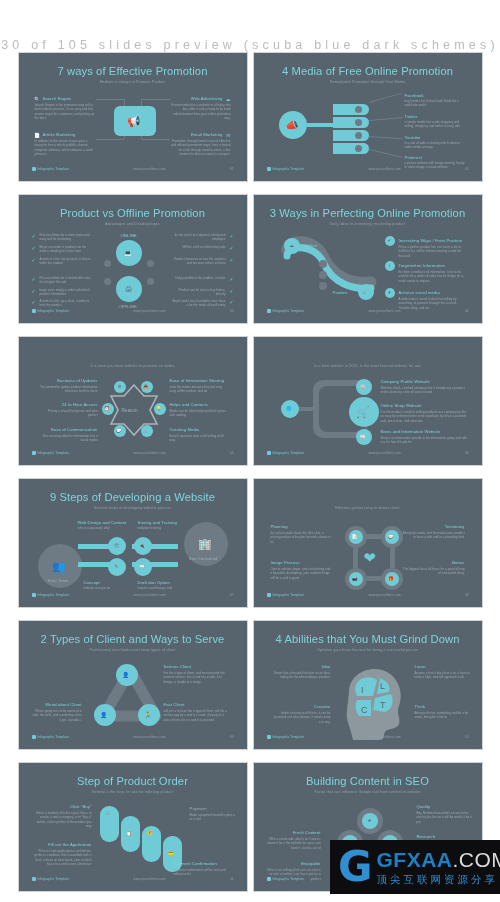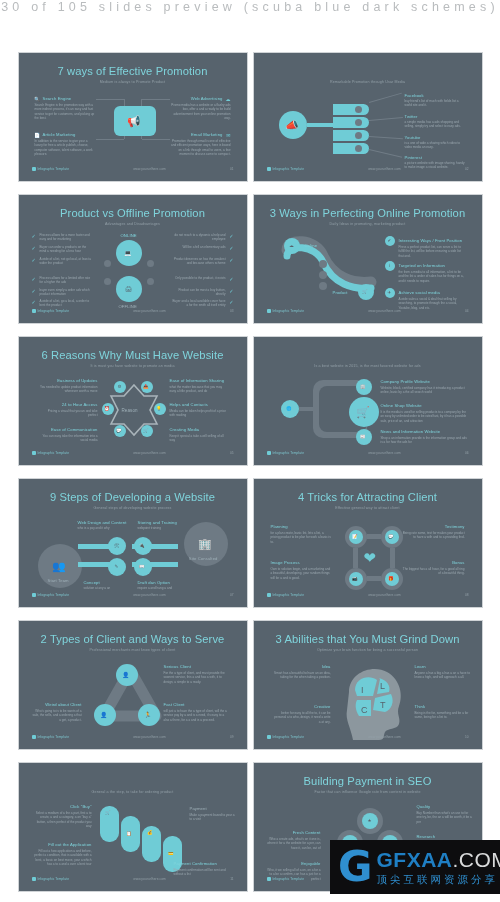--- a/index.html
+++ b/index.html
@@ -7,21 +7,21 @@
   html, body {
     width: 500px; height: 902px;
     background: #ffffff;
     font-family: "Liberation Sans", sans-serif;
     overflow: hidden;
   }
   #page { width: 500px; height: 902px; position: relative; background: #ffffff; }
 
   .page-header {
     height: 52px;
-    display: flex; align-items: flex-start; justify-content: center;
+    display: flex; align-items: flex-end; justify-content: center;
     background: #ffffff;
   }
   .page-header-title {
     font-size: 12.5px;
     letter-spacing: 4.2px;
     color: #b9bcbe;
     font-weight: 400;
     white-space: nowrap;
     font-family: "Liberation Sans", sans-serif;
   }
@@ -192,20 +192,21 @@
               <span class="s-foot-txt">Infographic Template</span>
             </span>
           <span class="s-foot-url">www.yoururlhere.com</span>
           <span class="s-foot-num">01</span>
         </div>
       </div>
     </div>
 
     <div class="slide">
       <div class="slide-inner">
+        <div class="s-title">4 Media of Free Online Promotion</div>
         <div class="s-sub">Remarkable Promotion through  Usar Media</div>
 
         <div class="circ" style="left:22px;top:55px;width:28px;height:28px;">
             <span class="ico lg">📣</span>
           </div>
 
         <div class="bar" style="left:50px;top:67px;width:28px;height:4px;"></div>
 
         <div class="bar" style="left:76px;top:48px;width:36px;height:11px;border-radius:0 6px 6px 0;"></div>
         <div class="bar" style="left:76px;top:61px;width:36px;height:11px;border-radius:0 6px 6px 0;"></div>
@@ -350,21 +351,20 @@
               <span class="s-foot-txt">Infographic Template</span>
             </span>
           <span class="s-foot-url">www.yoururlhere.com</span>
           <span class="s-foot-num">04</span>
         </div>
       </div>
     </div>
 
     <div class="slide">
       <div class="slide-inner">
-        <div class="s-title">6 Reasons Why Must Have Website</div>
         <div class="s-sub">It is must you have website to promote an media</div>
 
         <svg style="position:absolute;left:86px;top:42px;" width="52" height="56" viewBox="0 0 52 56">
           <path d="M26 3 L36 14 L49 14 L42 28 L49 42 L36 42 L26 53 L16 42 L3 42 L10 28 L3 14 L16 14 Z" fill="none" stroke="#a9b4ba" stroke-width="1.6"></path>
         </svg>
         <div class="lbl dim" style="left:100px;top:68px;font-size:4.5px;">Reason</div>
 
         <div class="circ" style="left:92px;top:41px;width:12px;height:12px;">
             <span class="ico sm">⚙</span>
           </div>
@@ -501,21 +501,20 @@
               <span class="s-foot-txt">Infographic Template</span>
             </span>
           <span class="s-foot-url">www.yoururlhere.com</span>
           <span class="s-foot-num">07</span>
         </div>
       </div>
     </div>
 
     <div class="slide">
       <div class="slide-inner">
-        <div class="s-title">4 Tricks for Attracting Client</div>
         <div class="s-sub">Effective general way to attract client</div>
 
         <div class="circ gray" style="left:88px;top:44px;width:22px;height:22px;">
             <div class="circ" style="width:14px;height:14px;position:relative;">
               <span class="ico sm">📝</span>
             </div>
           </div>
         <div class="circ gray" style="left:124px;top:44px;width:22px;height:22px;">
             <div class="circ" style="width:14px;height:14px;position:relative;">
               <span class="ico sm">💬</span>
@@ -594,21 +593,21 @@
               <span class="s-foot-txt">Infographic Template</span>
             </span>
           <span class="s-foot-url">www.yoururlhere.com</span>
           <span class="s-foot-num">09</span>
         </div>
       </div>
     </div>
 
     <div class="slide">
       <div class="slide-inner">
-        <div class="s-title">3 Abilities that You Must Grind Down</div>
+        <div class="s-title">4 Abilities that You Must Grind Down</div>
         <div class="s-sub">Optimize your brain function for being a successful person</div>
 
         <svg style="position:absolute;left:82px;top:38px;" width="72" height="78" viewBox="0 0 72 78">
           <path d="M10 30 C10 10, 34 2, 48 10 C62 18, 64 34, 60 44 C57 52, 62 56, 60 62 C58 68, 48 66, 46 70 C44 74, 46 78, 40 78 L14 78 C12 66, 6 58, 8 48 Z" fill="#8c979e"></path>
           <path d="M16 28 C16 16, 30 12, 38 18 L34 34 L18 34 Z" fill="#6fccd6"></path>
           <path d="M40 16 C48 18, 52 24, 50 30 L38 32 L41 17 Z" fill="#6fccd6"></path>
           <path d="M36 36 L52 32 C56 40, 52 48, 46 50 L34 48 Z" fill="#6fccd6"></path>
           <path d="M18 38 L32 38 L32 54 L20 54 C16 48, 16 42, 18 38 Z" fill="#6fccd6"></path>
           <text x="22" y="31" fill="#57636d" font-size="9" font-family="Liberation Sans">I</text>
           <text x="41" y="27" fill="#57636d" font-size="9" font-family="Liberation Sans">L</text>
@@ -632,20 +631,21 @@
               <span class="s-foot-txt">Infographic Template</span>
             </span>
           <span class="s-foot-url">www.yoururlhere.com</span>
           <span class="s-foot-num">10</span>
         </div>
       </div>
     </div>
 
     <div class="slide">
       <div class="slide-inner">
+        <div class="s-title">Step of Product Order</div>
         <div class="s-sub">General a the step, to take for ordering product</div>
 
         <div class="bar" style="left:78px;top:40px;width:19px;height:36px;border-radius:9px;"></div>
         <div class="bar" style="left:99px;top:50px;width:19px;height:36px;border-radius:9px;"></div>
         <div class="bar" style="left:120px;top:60px;width:19px;height:36px;border-radius:9px;"></div>
         <div class="bar" style="left:141px;top:70px;width:19px;height:36px;border-radius:9px;"></div>
 
         <span class="ico sm" style="position:absolute;left:84px;top:45px;">🛒</span>
         <span class="ico sm" style="position:absolute;left:105px;top:66px;">📋</span>
         <span class="ico sm" style="position:absolute;left:126px;top:65px;">💰</span>
@@ -669,21 +669,21 @@
               <span class="s-foot-txt">Infographic Template</span>
             </span>
           <span class="s-foot-url">www.yoururlhere.com</span>
           <span class="s-foot-num">11</span>
         </div>
       </div>
     </div>
 
     <div class="slide">
       <div class="slide-inner">
-        <div class="s-title">Building Payment in SEO</div>
+        <div class="s-title">Building Content in SEO</div>
         <div class="s-sub">Factor that can influence Google rate from content in website</div>
 
         <div class="circ gray" style="left:100px;top:42px;width:26px;height:26px;">
             <div class="circ" style="width:16px;height:16px;position:relative;">
               <span class="ico sm">★</span>
             </div>
           </div>
         <div class="circ gray" style="left:80px;top:64px;width:26px;height:26px;">
             <div class="circ" style="width:16px;height:16px;position:relative;">
               <span class="ico sm">📝</span>

